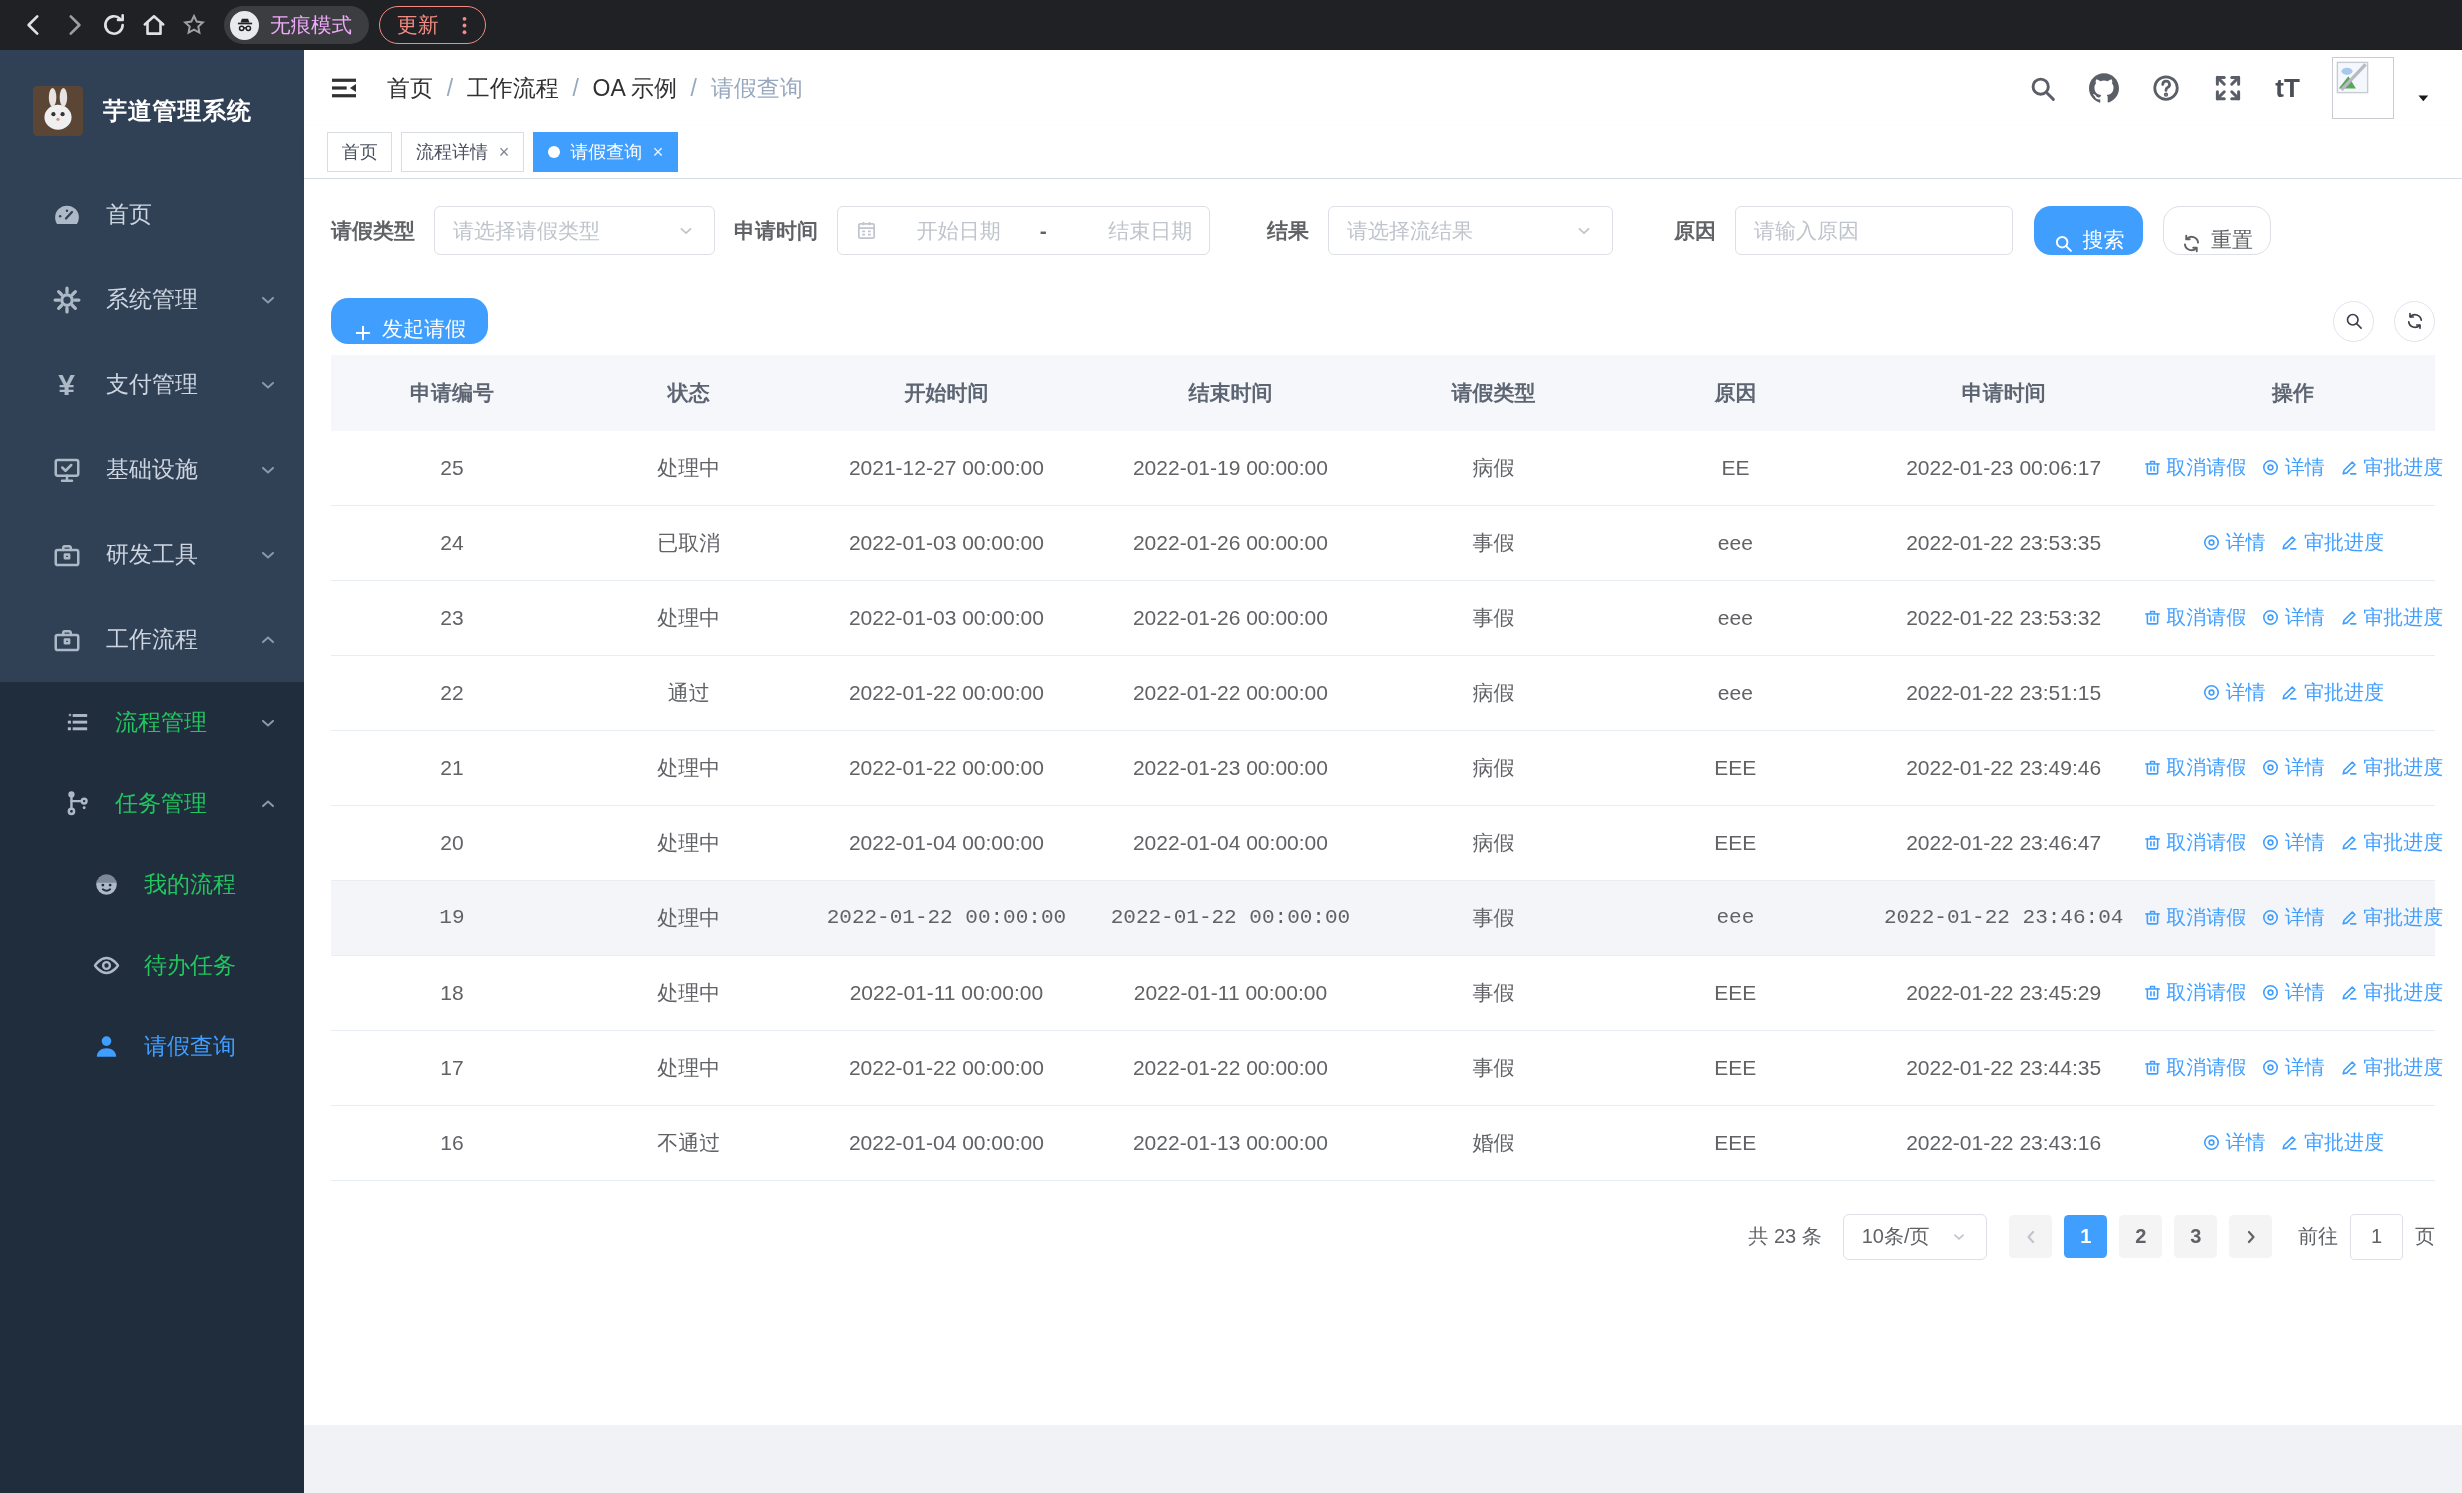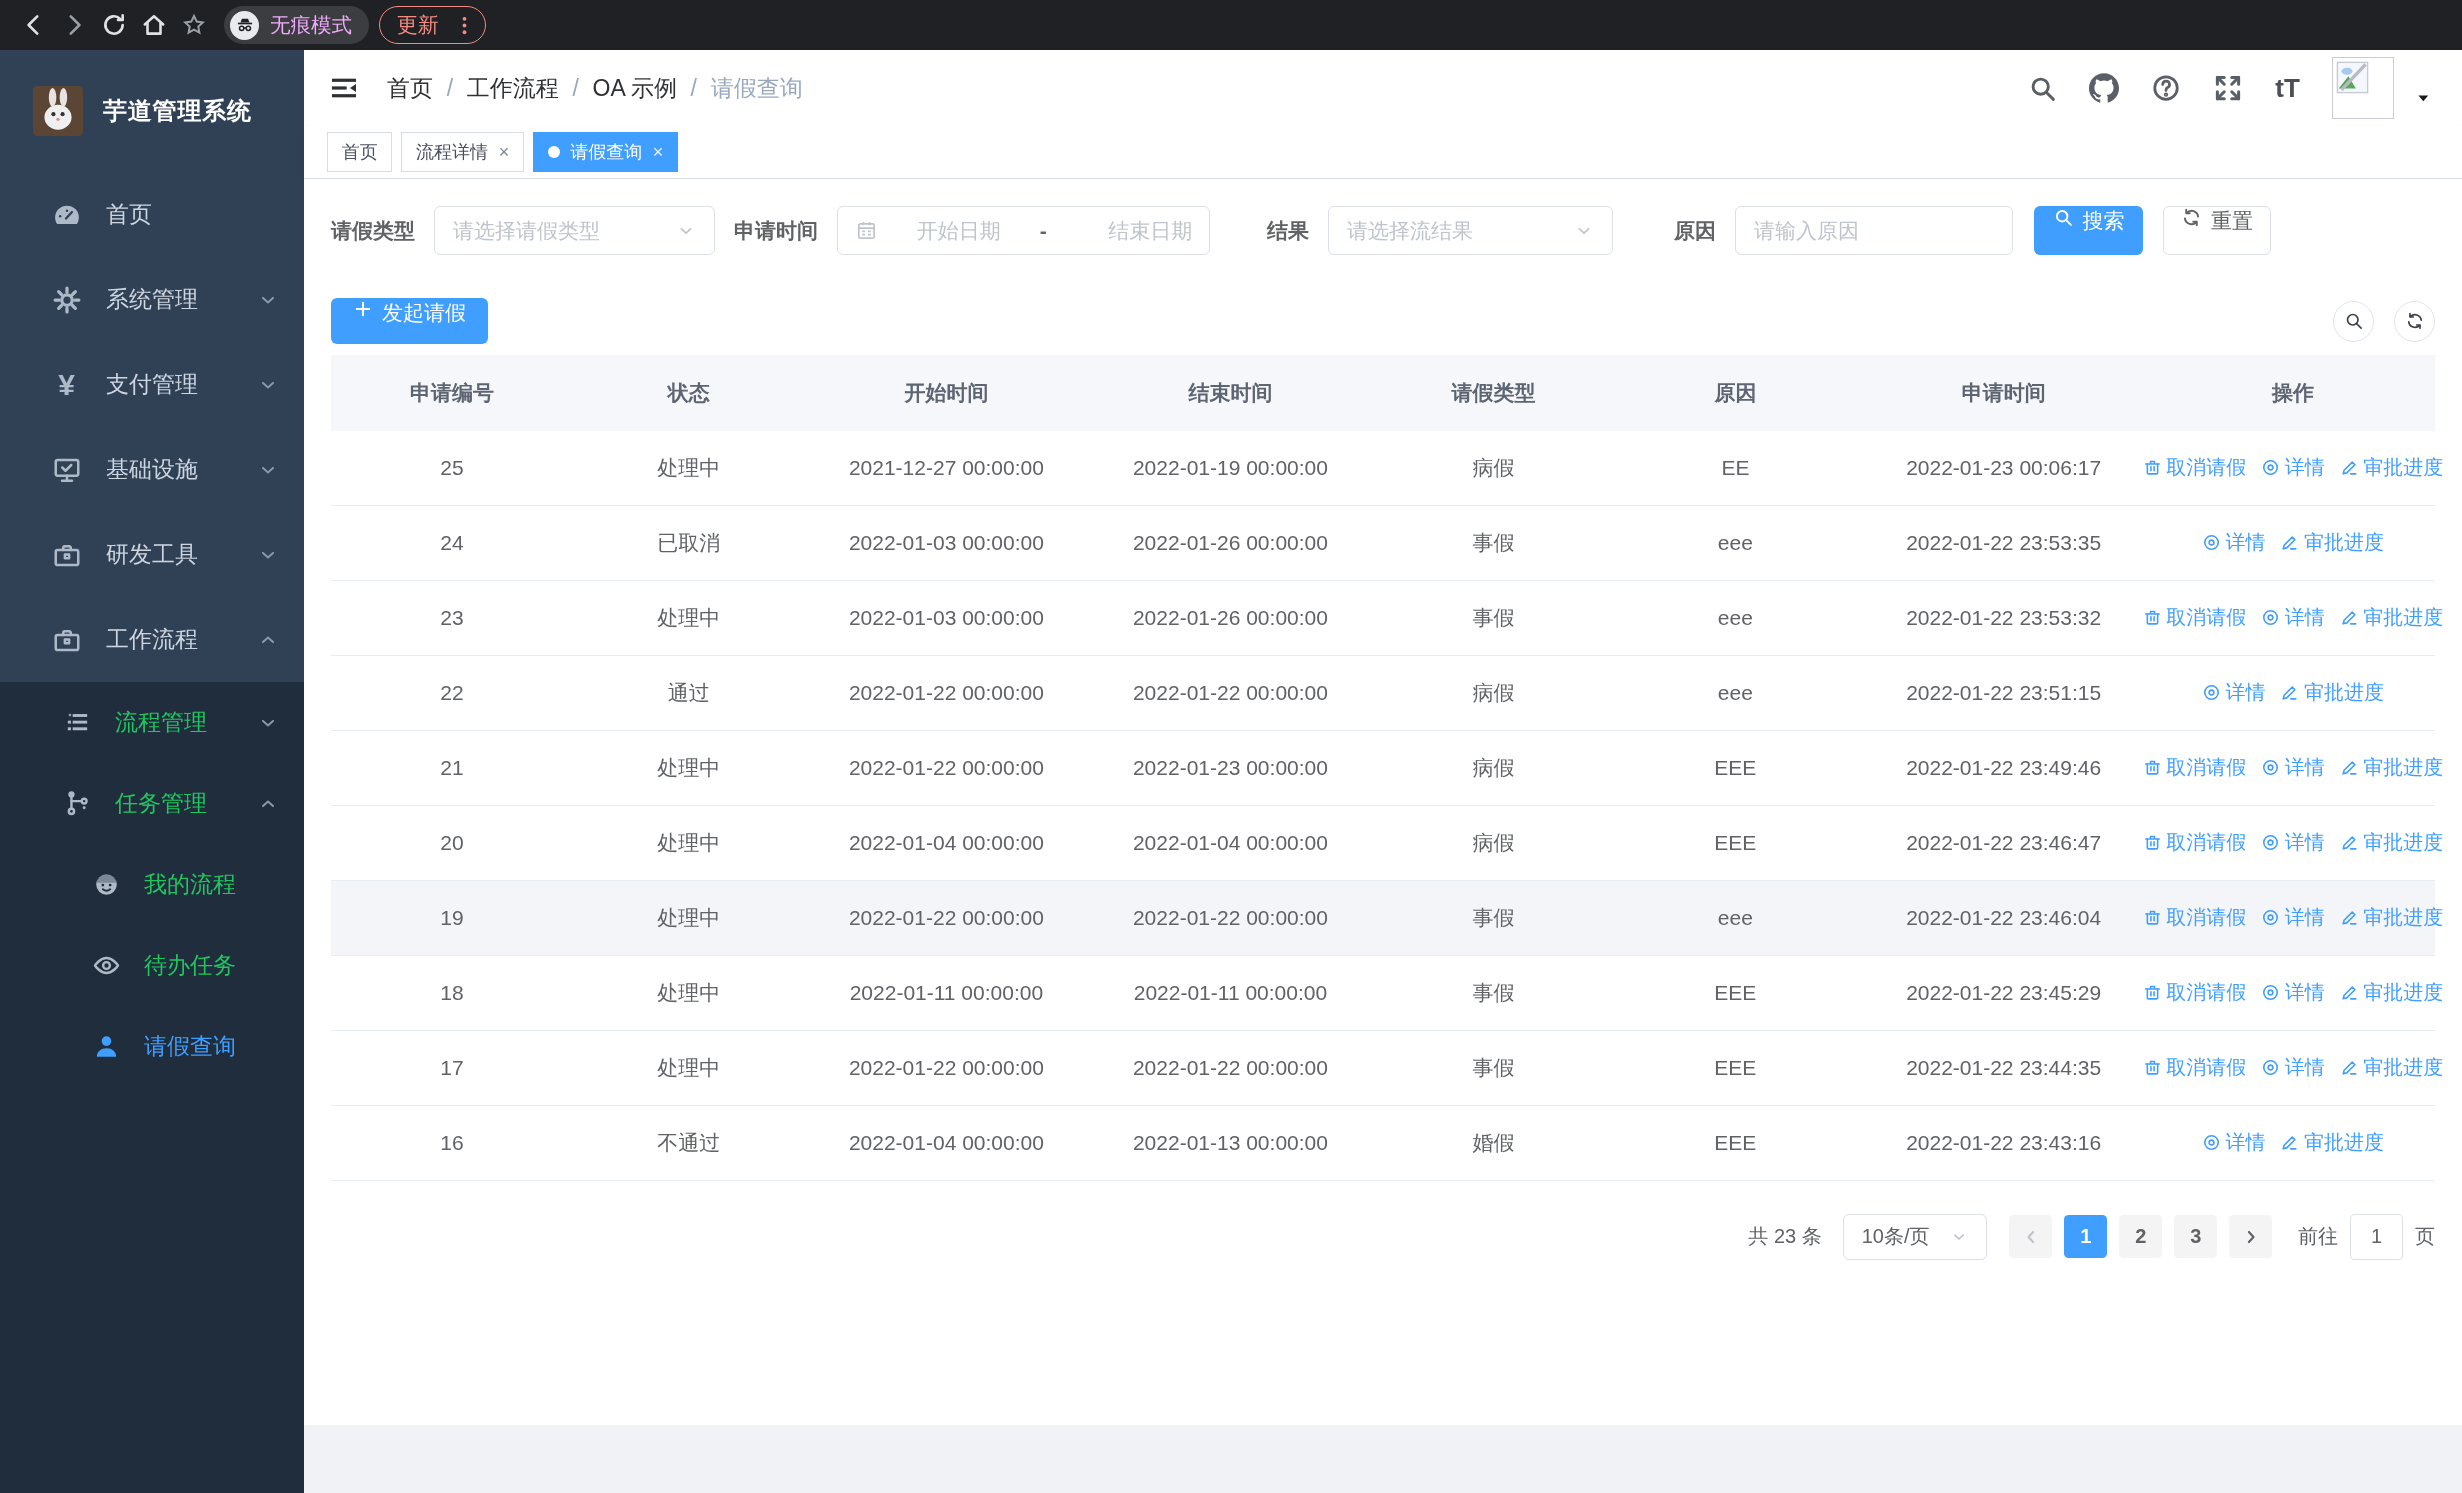--- a/index.html
+++ b/index.html
@@ -67,36 +67,36 @@
   
   .content { padding:27px 27px 0; background:#fff; height:1246px; }
   .filter-row { display:flex; align-items:center; }
   .f-label { font-weight:700; color:#606266; white-space:nowrap; }
   .ctl { height:49px; border:1.5px solid #dcdfe6; border-radius:6px; background:#fff; display:flex; align-items:center; color:#bfc4cc; font-size:21px; }
   .sel { justify-content:space-between; padding:0 18px; cursor:pointer; }
   .sel .chev { color:#c0c4cc; }
   .daterange { padding:0 16.7px; gap:16.7px; }
   .daterange .dash { color:#606266; font-weight:700; }
   .txtinput { padding:0 18px; }
-  .btn { height:49px; border-radius:6px; display:flex; align-items:flex-start; justify-content:center; gap:9px; font-size:21px; cursor:pointer; border:1.5px solid transparent; }
+  .btn { height:49px; border-radius:17px; display:flex; align-items:flex-end; justify-content:center; gap:9px; font-size:21px; cursor:pointer; border:1.5px solid transparent; }
   .btn-primary { background:#409eff; color:#fff; }
   .btn-plain { background:#fff; border-color:#dcdfe6; color:#606266; }
 
   .toolbar-row { margin-top:43px; display:flex; align-items:center; }
   .btn-create { height:46px; padding:0 21px; font-size:21px; }
   .tool-circles { margin-left:auto; display:flex; gap:20px; }
   .circle-btn { width:41px; height:41px; border-radius:50%; border:1.5px solid #dfe4ed; display:flex; align-items:center; justify-content:center; color:#3a3f48; cursor:pointer; background:#fff; }
 
   
   .table { margin-top:10.6px; width:100%; }
   .t-grid { display:grid; grid-template-columns:11.5% 11% 13.5% 13.5% 11.5% 11.5% 14% 13.5%; align-items:center; }
   .t-head { height:76px; background:#f6f7fa; color:#5d6573; font-weight:700; }
   .t-head > div { text-align:center; }
   .t-row { height:75px; border-bottom:1.5px solid #e8ecf3; }
-  .t-row.striped { background:#f3f5f8; }
+  .t-row.striped { background:#f3f5f8;font-family:Liberation Mono, monospace; }
   .t-cell { text-align:center; color:#606266; }
   .t-actions { display:flex; justify-content:center; align-items:center; gap:15px; white-space:nowrap; }
   .act { color:#409eff; font-size:20px; display:flex; align-items:center; gap:4.6px; cursor:pointer; text-decoration:none; }
 
   
   .pager { margin-top:33px; display:flex; align-items:center; justify-content:flex-end; gap:12px; color:#606266; font-size:20px; }
   .pg-total { margin-right:9px; }
   .pg-size { width:144px; height:46px; font-size:20px; color:#606266; }
   .pg-btn { min-width:43px; height:43px; border-radius:4.6px; background:#f4f4f5; display:flex; align-items:center; justify-content:center; font-weight:700; color:#606266; cursor:pointer; }
   .pg-btn.active { background:#409eff; color:#fff; }

